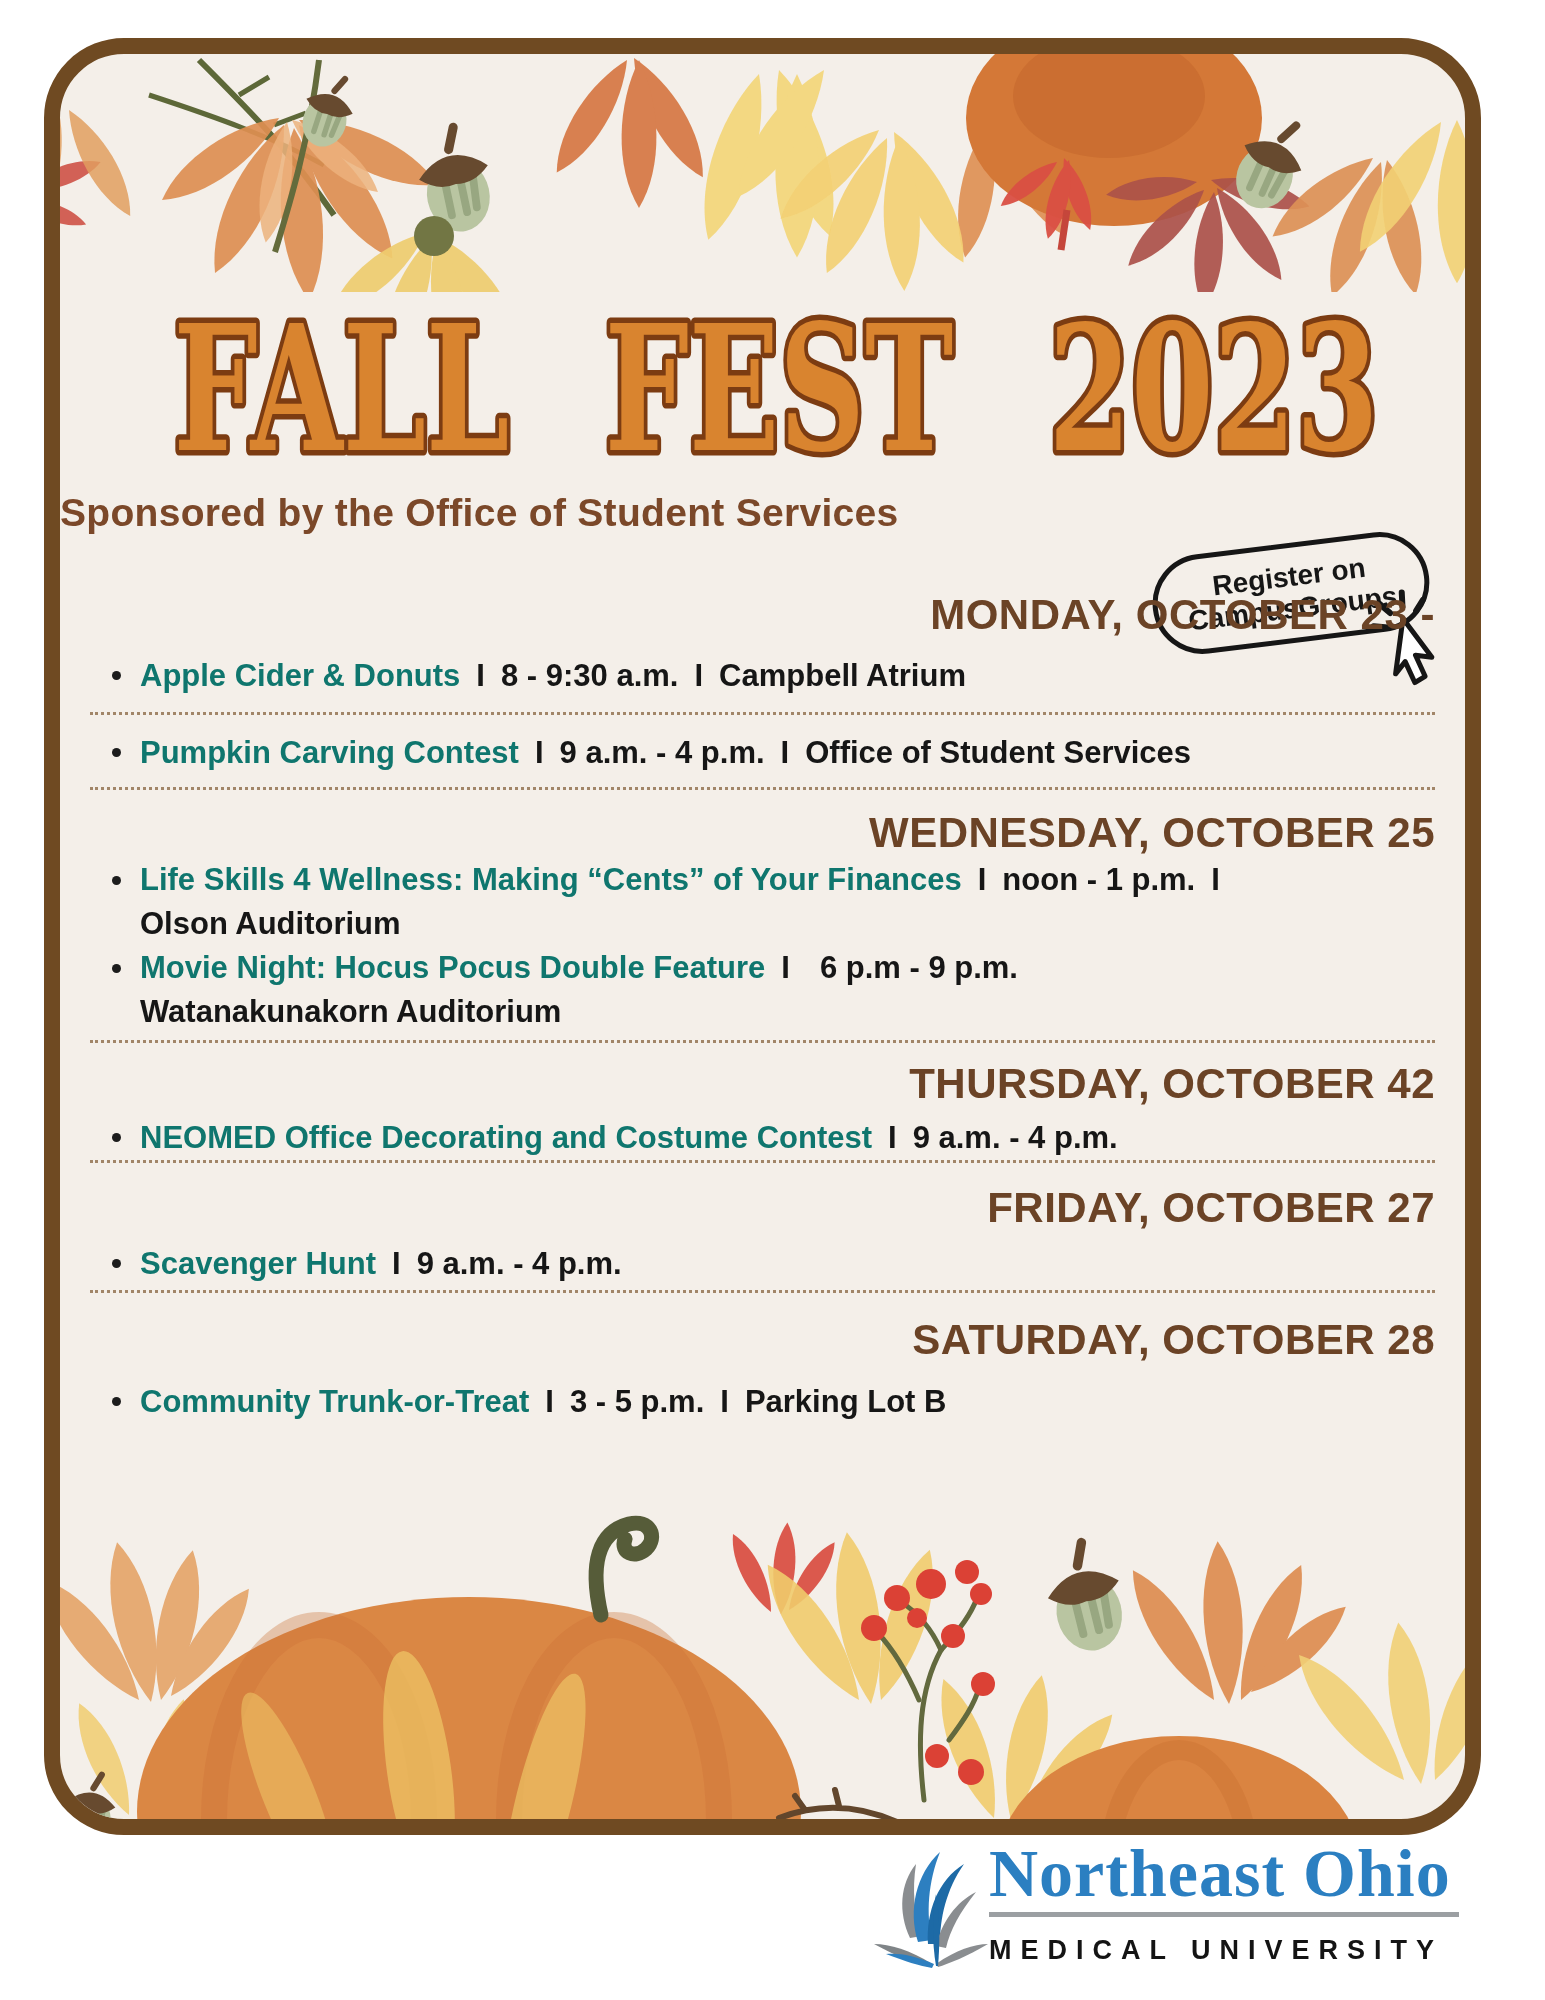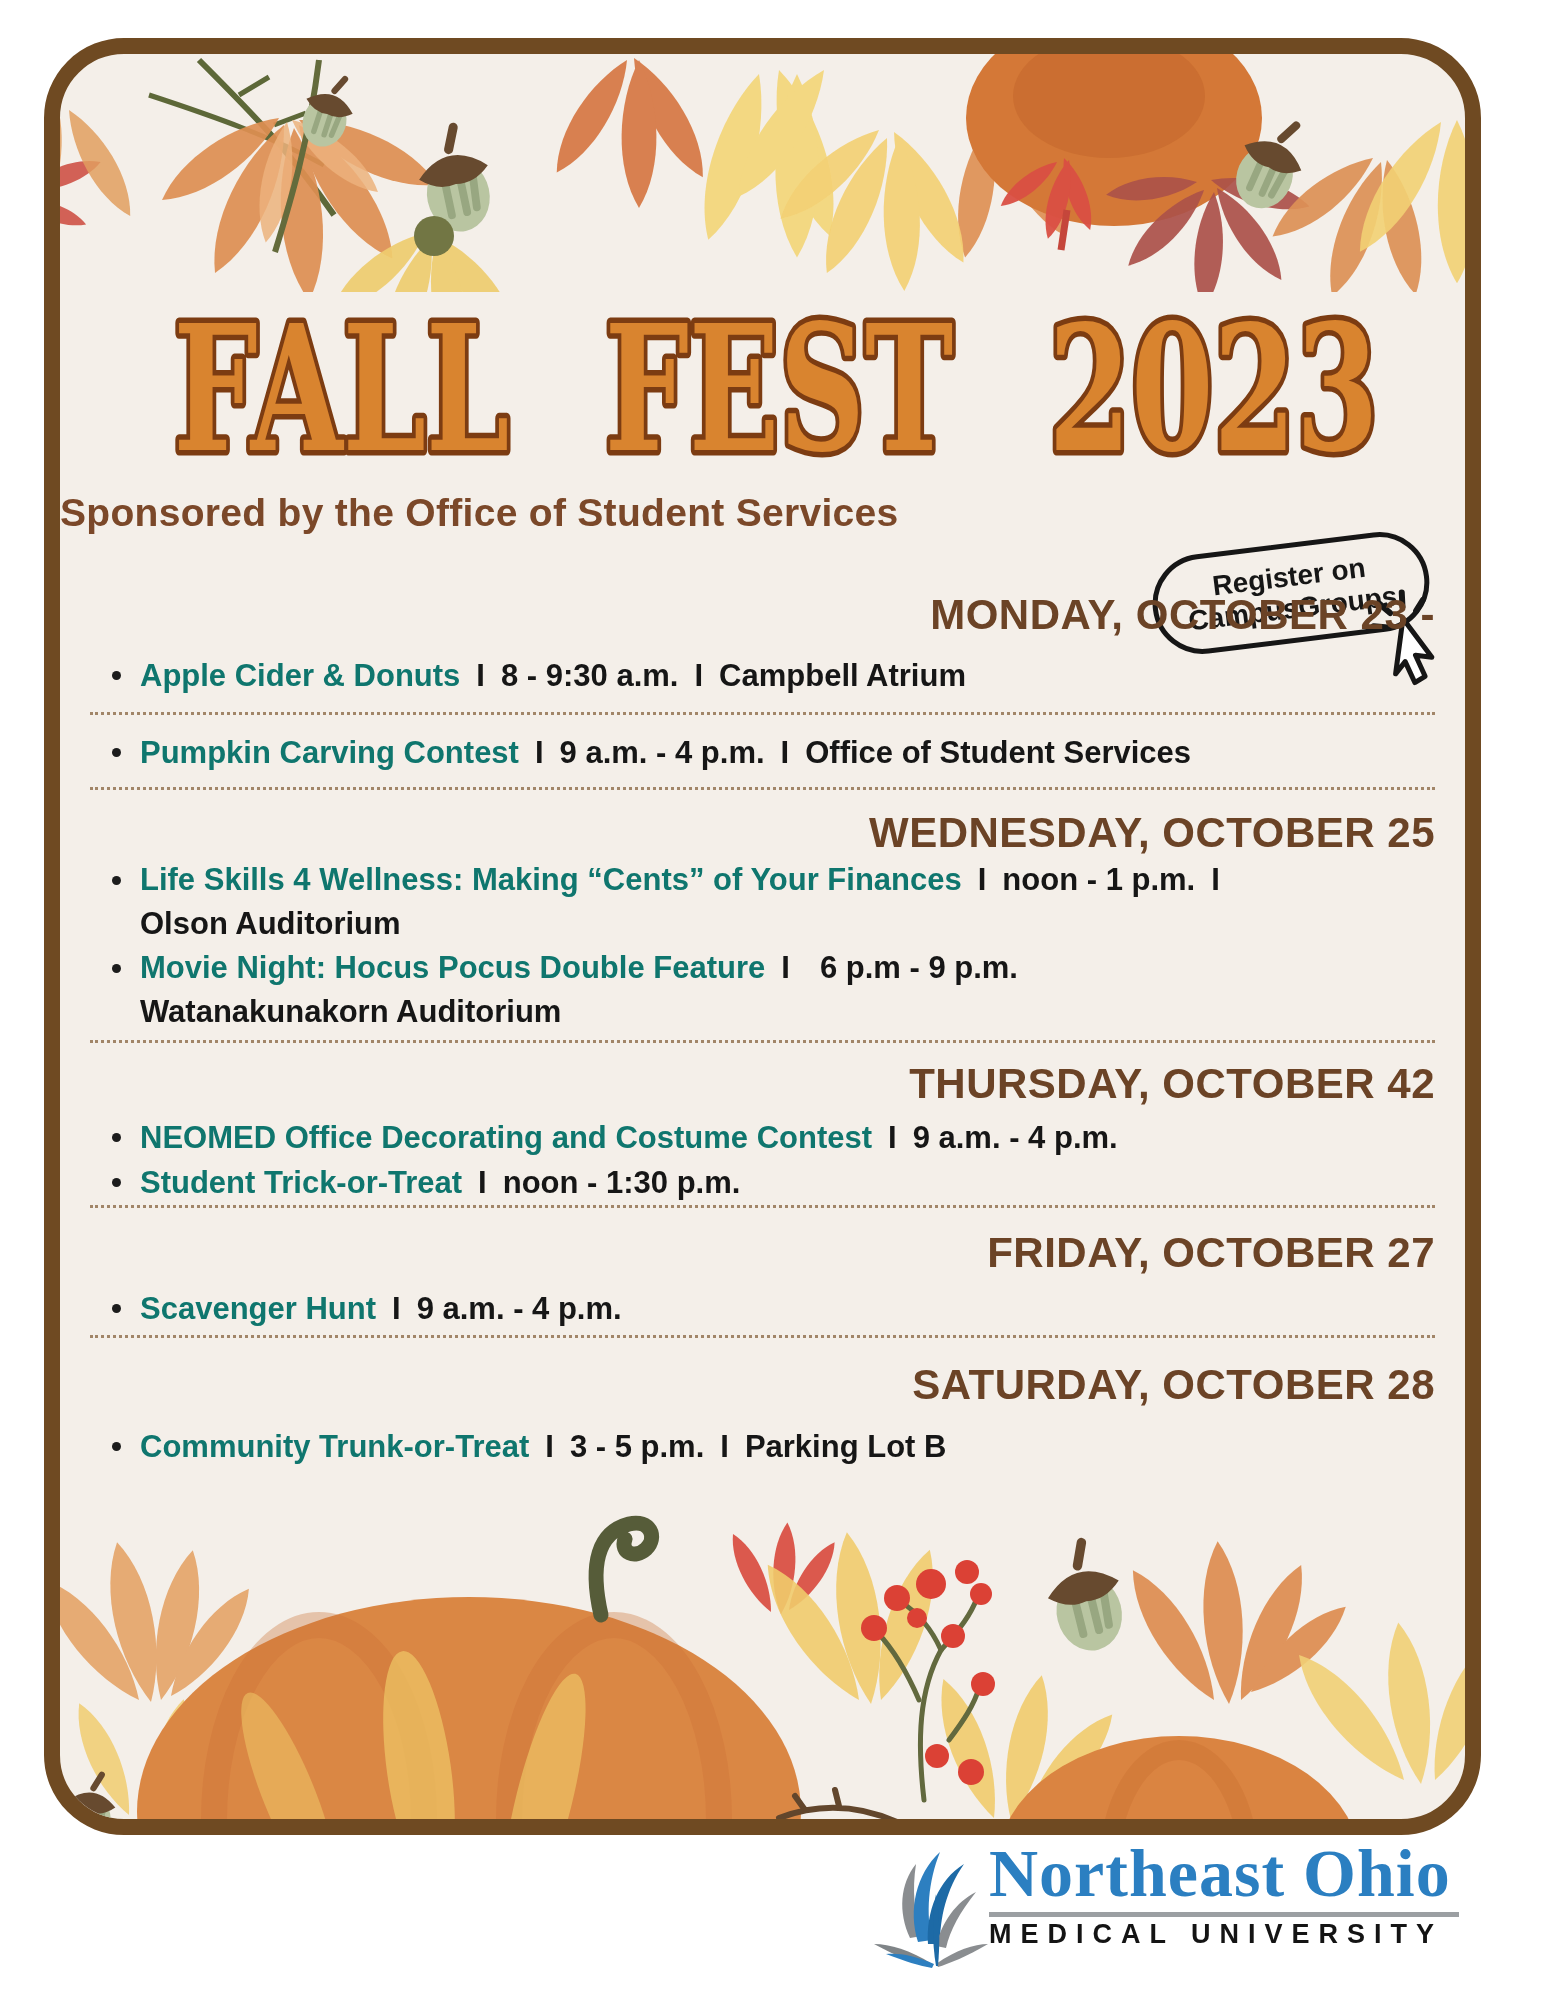--- a/index.html
+++ b/index.html
@@ -25,21 +25,21 @@
   .name{color:#0f766e;}
   .sep{margin:0 16px;}
   .sep.wide{margin-right:30px;}
   .divider{height:0;border-top:3px dotted #8d6b49;opacity:.8;}
   .logo{position:absolute;left:872px;top:1838px;width:640px;height:155px;}
   .logo-mark{position:absolute;left:0;top:8px;width:120px;height:124px;}
   .logo-text{position:absolute;left:117px;top:0;}
   .logo-name{font-family:"Liberation Serif", serif;font-weight:700;font-size:68px;line-height:70px;
              color:#2b7fc1;letter-spacing:1px;white-space:nowrap;}
   .logo-rule{width:470px;height:5px;background:#9b9fa2;margin-top:4px;}
-  .logo-sub{margin-top:2px;font-size:27px;font-weight:700;color:#141414;letter-spacing:9px;white-space:nowrap;}
+  .logo-sub{margin-top:18px;font-size:27px;font-weight:700;color:#141414;letter-spacing:9px;white-space:nowrap;}
 </style>
 </head>
 <body>
 
 <div class="page">
   <div class="card">
 
     <svg class="band top" viewBox="71 54 1405 238" aria-hidden="true">
       <defs>
         <path id="petal" d="M0,0 C15,-30 17,-74 0,-102 C-17,-74 -15,-30 0,0 Z"></path>
@@ -183,23 +183,20 @@
       </div>
       <div class="event two" style="margin-top:0">
         <span class="bullet"></span><span class="name">Movie Night: Hocus Pocus Double Feature</span><span class="sep wide">I</span><span>6 p.m - 9 p.m.</span><br>
         <span>Watanakunakorn Auditorium</span>
       </div>
       <div class="divider" style="margin-top:6px"></div>
 
       <h2 class="day" style="margin-top:18px">THURSDAY, OCTOBER 42</h2>
       <div class="event" style="margin-top:8px">
         <span class="bullet"></span><span class="name">NEOMED Office Decorating and Costume Contest</span><span class="sep">I</span><span>9 a.m. - 4 p.m.</span>
-      </div>
-      <div class="event" style="margin-top:0">
-        <span class="bullet"></span><span class="name">Student Trick-or-Treat</span><span class="sep">I</span><span>noon - 1:30 p.m.</span>
       </div>
       <div class="divider" style="margin-top:0"></div>
 
       <h2 class="day" style="margin-top:22px">FRIDAY, OCTOBER 27</h2>
       <div class="event" style="margin-top:10px">
         <span class="bullet"></span><span class="name">Scavenger Hunt</span><span class="sep">I</span><span>9 a.m. - 4 p.m.</span>
       </div>
       <div class="divider" style="margin-top:4px"></div>
 
       <h2 class="day" style="margin-top:24px">SATURDAY, OCTOBER 28</h2>

